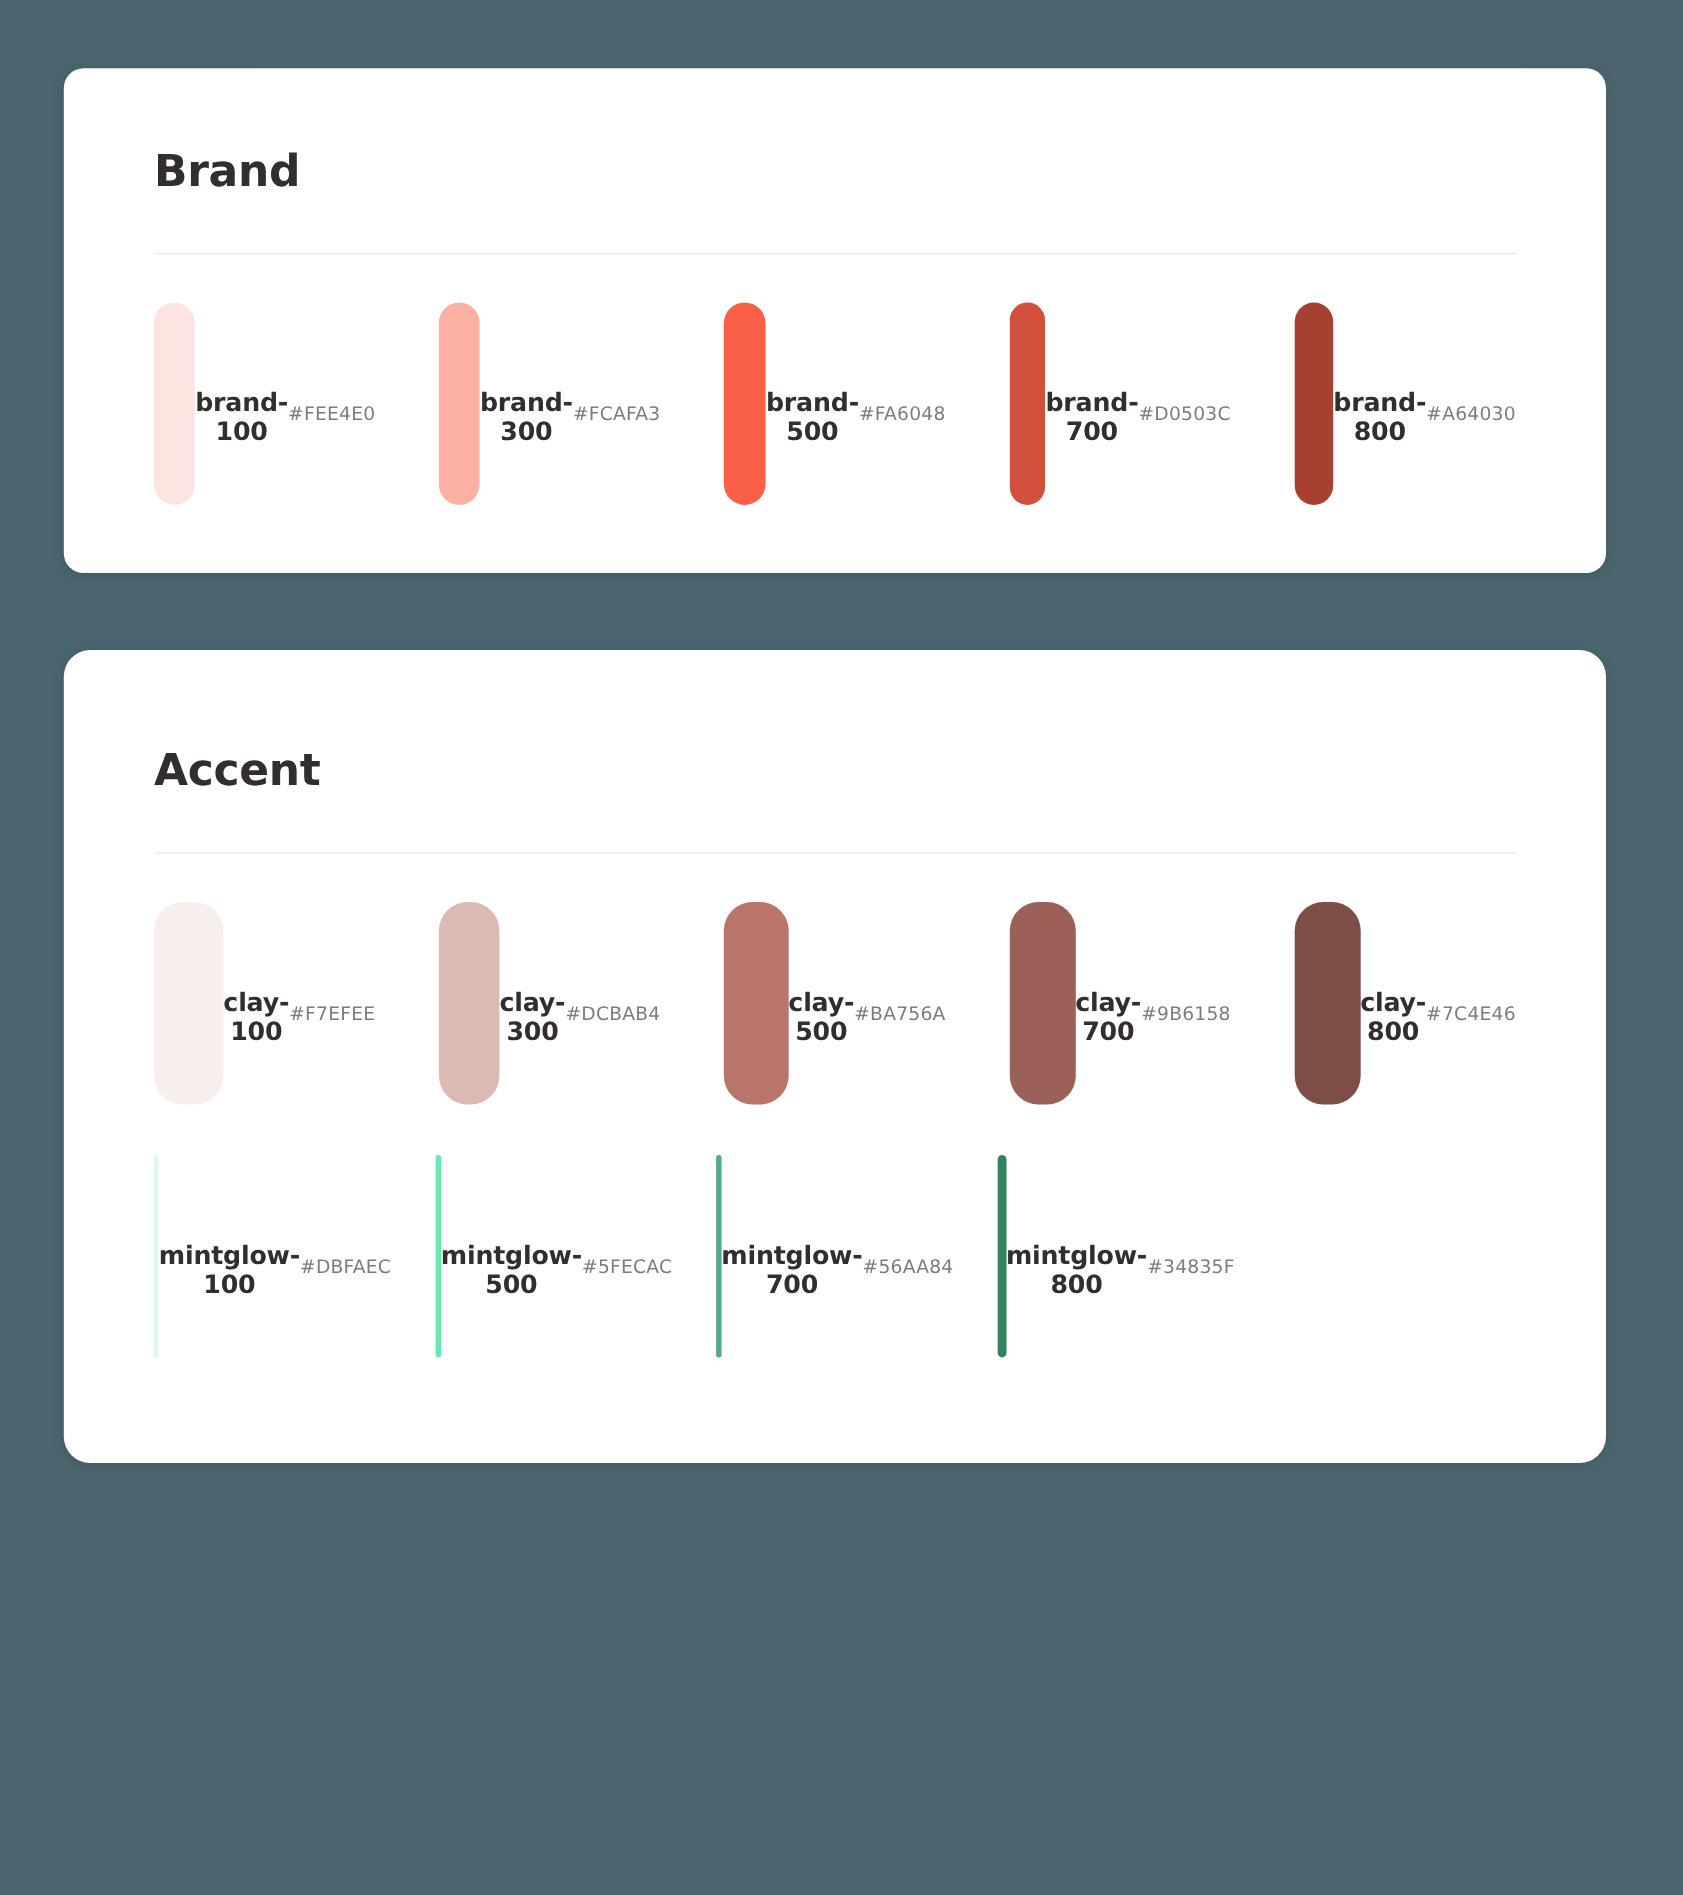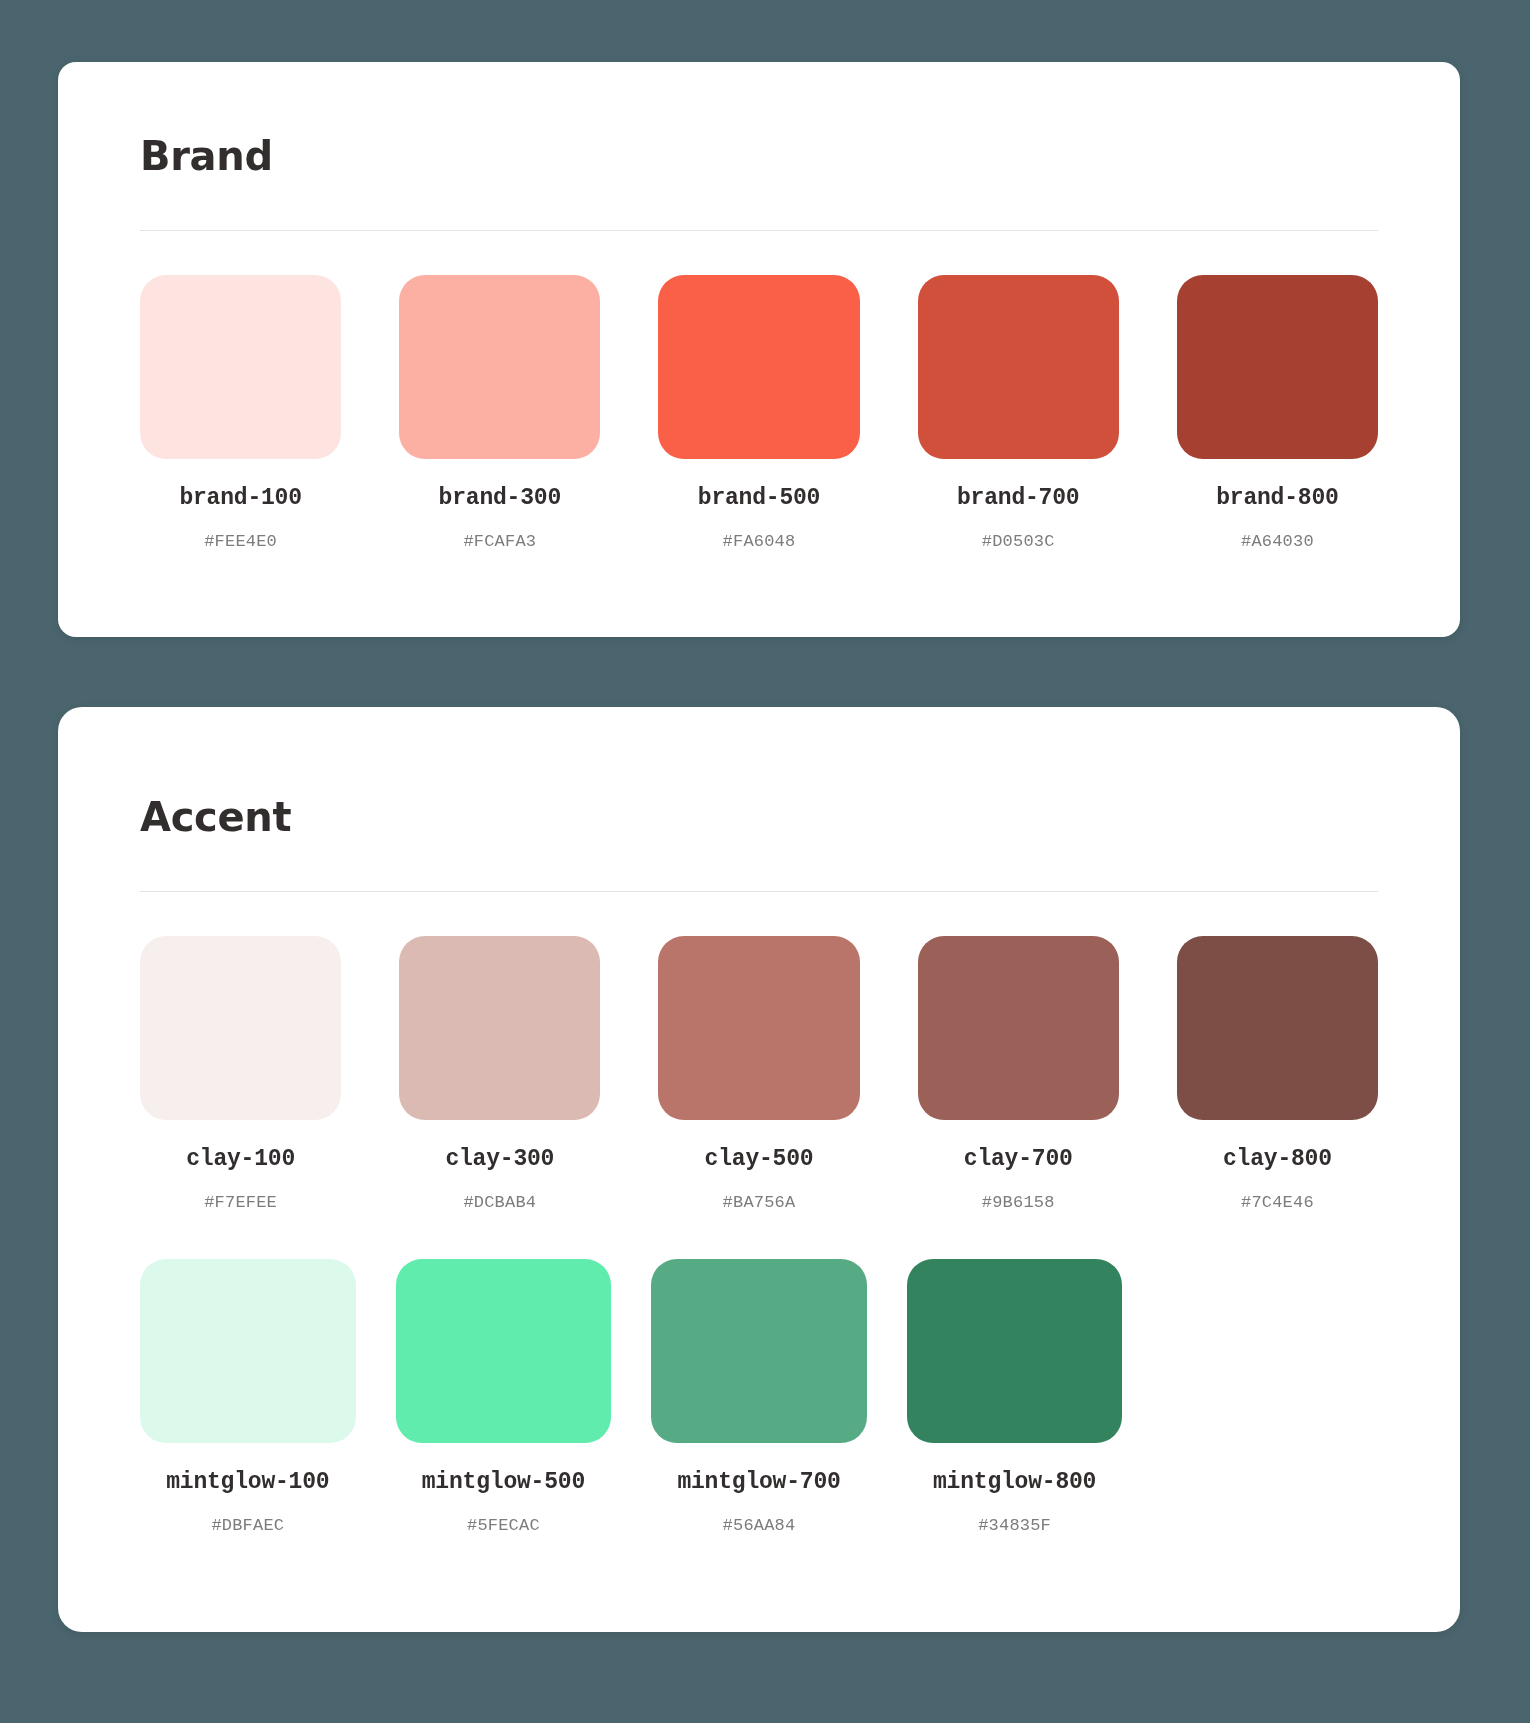--- a/index.html
+++ b/index.html
@@ -21,21 +21,21 @@
 
   .palette-card {
     background: #FFFFFF;
     border-radius: 18px;
     box-shadow: 0 2px 10px rgba(0, 0, 0, 0.10);
     padding: 62px 82px 54px 82px;
   }
 
   .card-brand {
     padding-top: 72px;
-    padding-bottom: 85px;
+    padding-bottom: 62px;
   }
 
   .card-accent {
     padding-top: 88px;
     padding-bottom: 96px;
     border-radius: 24px;
   }
 
   .section-title {
     font-size: 40px;
@@ -55,23 +55,22 @@
   .swatch-grid {
     display: grid;
     grid-template-columns: repeat(5, 1fr);
     column-gap: 58px;
     row-gap: 54px;
     margin-top: 44px;
   }
 
   .swatch-item {
     display: flex;
-    flex-direction: column;
+    flex-direction: row;
     align-items: center;
-    font-family: Liberation Mono, monospace;
   }
 
   .swatch-chip {
     width: 100%;
     height: 184px;
     border-radius: 26px;
   }
 
   .swatch-name {
     margin-top: 26px;

